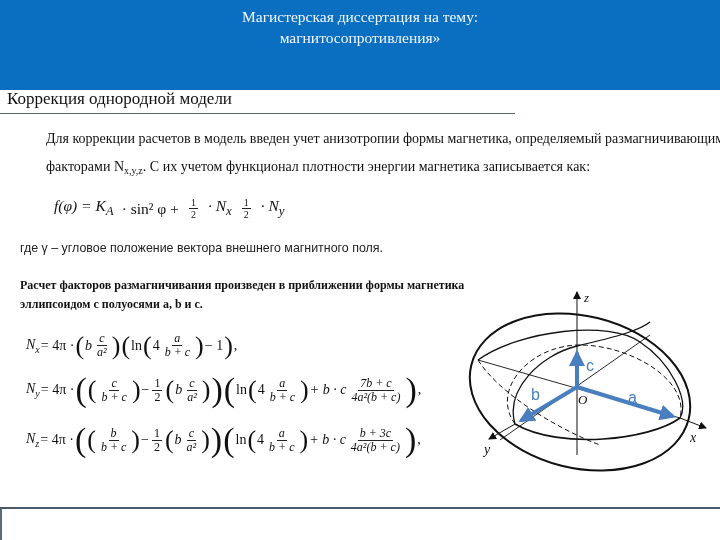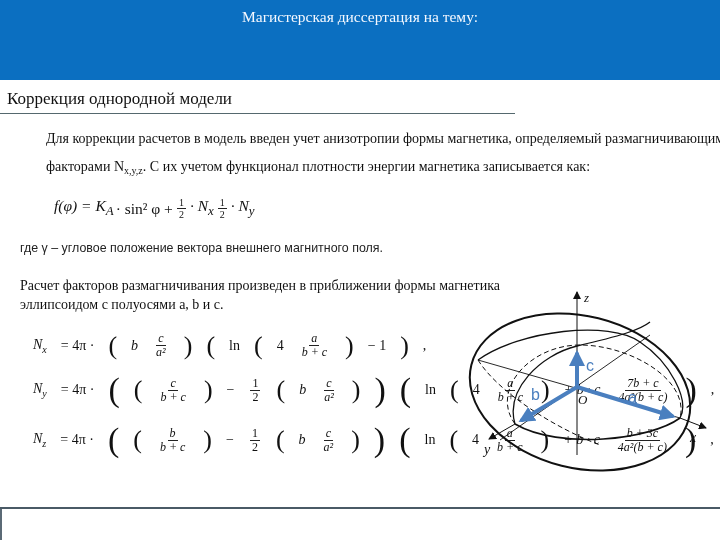--- a/index.html
+++ b/index.html
@@ -3,21 +3,21 @@
 <meta charset="utf-8">
 <style>
   html, body { margin: 0; padding: 0; }
   body {
     width: 720px; height: 540px; position: relative; overflow: hidden;
     background: #ffffff;
     font-family: "Liberation Serif", "DejaVu Serif", serif;
     color: #111;
   }
   .header {
-    position: absolute; left: 0; top: 0; width: 720px; height: 80px;
+    position: absolute; left: 0; top: 0; width: 720px; height: 90px;
     background: #0b6fc1;
     color: #f4f8ff;
     text-align: center;
     font-size: 15.5px;
     line-height: 21px;
     padding-top: 6px;
     box-sizing: border-box;
   }
   .header .line { display: block; white-space: nowrap; }
   .section-title {
@@ -31,39 +31,39 @@
   }
   .intro {
     position: absolute; left: 2px; top: 125px; width: 690px;
     font-size: 14px; line-height: 28px; margin-left: 44px;
   }
   .intro sub { font-size: 10px; vertical-align: -3px; }
   .formula-main {
     position: absolute; left: 54px; top: 197px;
     font-size: 15.5px; white-space: nowrap;
     font-family: "Liberation Serif", "DejaVu Serif", serif;
-    display: flex; align-items: center; gap: 2px;
+    display: flex; align-items: center; gap: 8px;
   }
   .frac { display: inline-flex; flex-direction: column; align-items: center; font-size: 10px; line-height: 11px; margin: 0 2px; vertical-align: middle; }
   .frac .num { border-bottom: 1px solid #222; padding: 0 2px; }
   .frac .den { padding: 0 2px; }
   .fracL { font-size: 12px; line-height: 13px; }
   .gamma-note {
     position: absolute; left: 20px; top: 240px;
     font-size: 13.5px; white-space: nowrap; color: #222;
     font-family: "Liberation Sans", "DejaVu Sans", sans-serif;
     transform: scaleX(0.92); transform-origin: left;
   }
   .ellipse-text {
     position: absolute; left: 20px; top: 276px; width: 490px;
-    font-size: 14px; line-height: 19px;
+    font-size: 12px; line-height: 19px; font-weight: bold;
   }
   .nf {
-    position: absolute; left: 33px; font-size: 14px; white-space: nowrap;
-    display: flex; align-items: center; gap: 14px;
+    position: absolute; left: 26px; font-size: 14px; white-space: nowrap;
+    display: flex; align-items: center; gap: 1px;
     font-family: "Liberation Serif", "DejaVu Serif", serif;
   }
   .nf i sub { font-size: 10px; }
   .paren { font-size: 26px; line-height: 26px; font-weight: 300; }
   .paren-big { font-size: 34px; line-height: 34px; }
   .figure { position: absolute; left: 460px; top: 285px; width: 260px; height: 200px; }
   .footer-rule {
     position: absolute; left: 0; top: 507px; width: 720px; height: 2px; background: #4a5a66;
   }
   .footer-left {
@@ -71,20 +71,21 @@
   }
   .page-number {
     position: absolute; left: 350px; top: 515px; font-size: 17px; width: 20px; text-align: center; margin-top: 32px;
   }
 </style>
 </head>
 <body>
 
 <div class="header">
   <span class="line">Магистерская диссертация на тему:</span>
+  <span class="line">магнитосопротивления»</span>
 </div>
 
 <div class="section-title">Коррекция однородной модели</div>
 <div class="section-rule"></div>
 
 <div class="intro">
   <span>Для коррекции расчетов в модель введен учет анизотропии формы магнетика, определяемый размагничивающими факторами N</span><sub>x,y,z</sub><span>. С их учетом функционал плотности энергии магнетика записывается как:</span>
 </div>
 
 <div class="formula-main">

